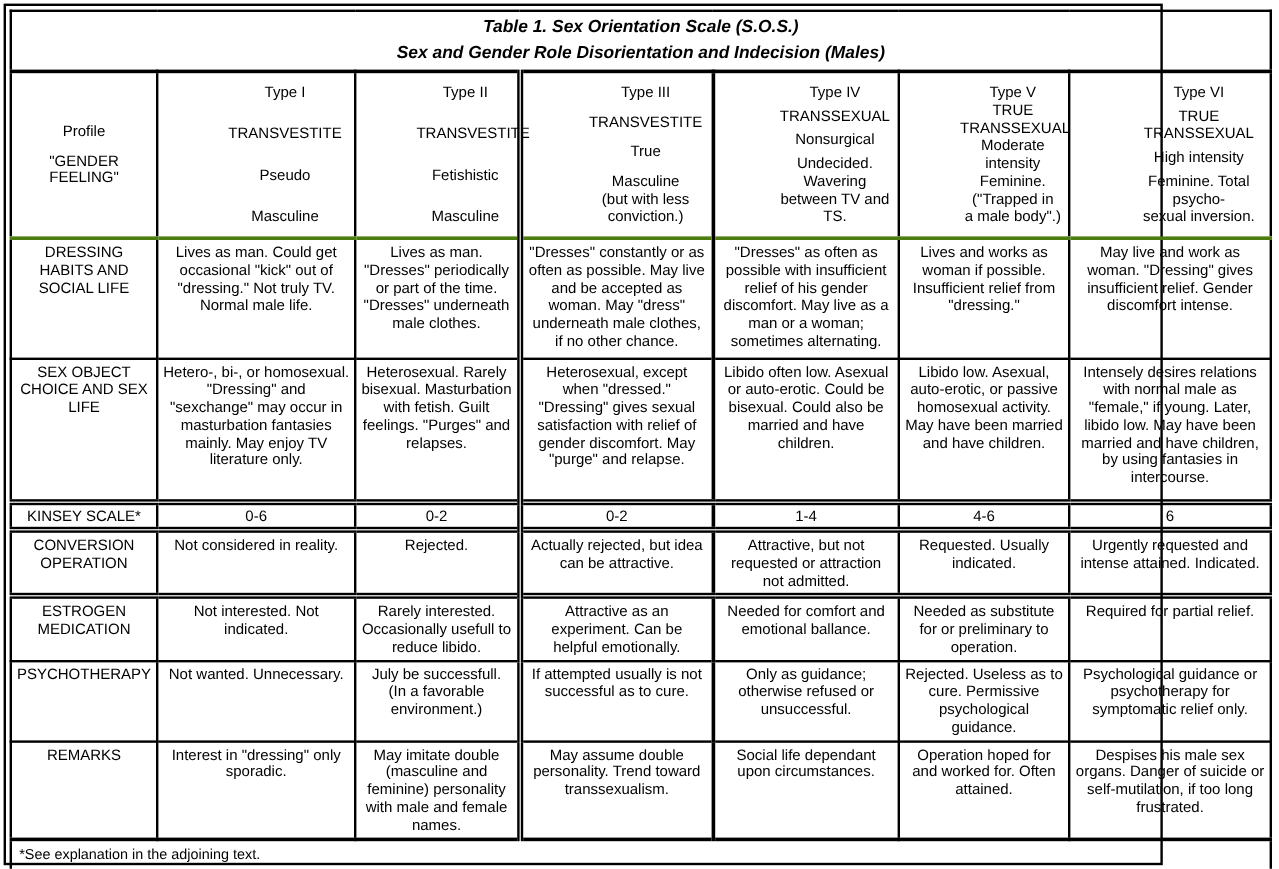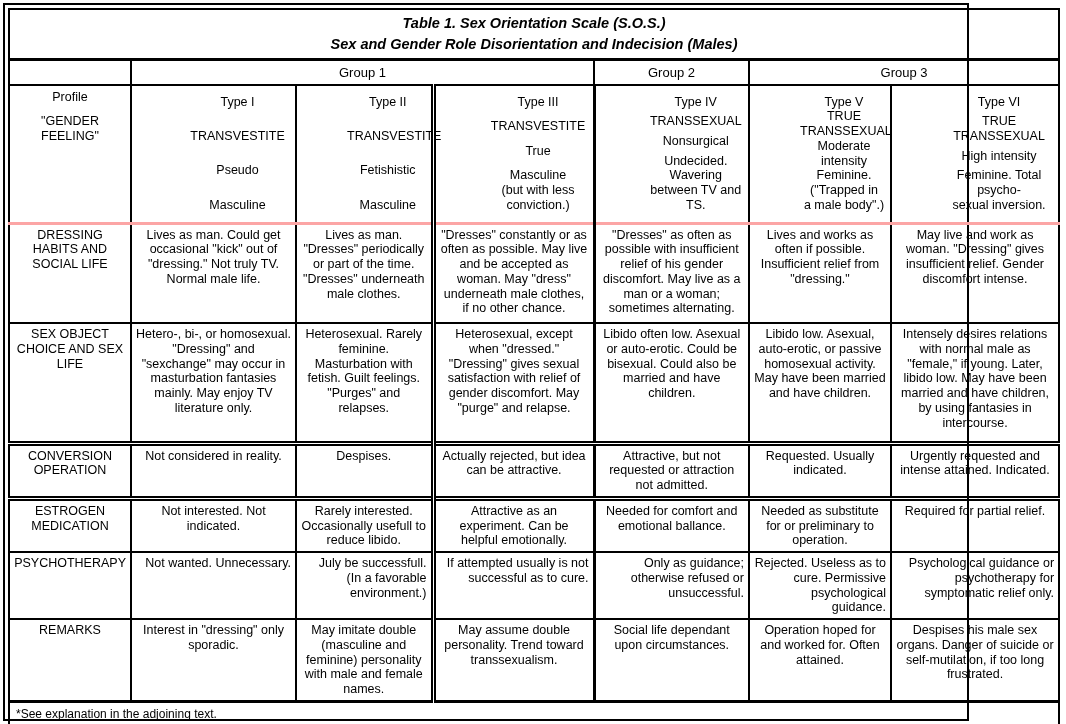--- a/index.html
+++ b/index.html
@@ -36,32 +36,32 @@
     height: 46px;
     border-bottom: 3px solid #000;
   }
   tr.group-row td { height: 25px; vertical-align: middle; font-size: 13px; }
   tr.profile-row td { height: 118px; padding: 0; font-size: 12.5px; }
   .vstack {
     display: flex; flex-direction: column; justify-content: space-between;
     height: 100%; padding: 9px 2px; margin-left: 48px;
   }
   .proflabel {
-    display: flex; flex-direction: column; justify-content: flex-start;
+    display: flex; flex-direction: column; justify-content: center;
     gap: 10px; height: 100%; padding: 4px 2px;
   }
   .pl { white-space: pre-line; }
   tr.cols td:nth-child(4) { border-left: 5px double #000; }
   tr.cols td:nth-child(5) { border-left: 3px solid #000; }
-  tr.r-dressing td   { height: 100px; border-top: 3px solid #fca5a5; }
+  tr.r-dressing td   { height: 100px; border-top: 3px solid #4d7c0f; }
   tr.r-sexobject td  { height: 120px; }
   tr.r-kinsey td     { height: 23px; border-top: 5px double #000; vertical-align: middle; padding: 1px 4px; }
   tr.r-conversion td { height: 46px; border-top: 5px double #000; }
   tr.r-estrogen td   { height: 53px; border-top: 5px double #000; }
-  tr.r-psycho td     { height: 54px; text-align: right; }
+  tr.r-psycho td     { height: 54px; }
   tr.r-remarks td    { height: 82px; }
   tr.footnote-row td {
     border-top: 3px solid #000;
     text-align: left; vertical-align: top;
     font-size: 12px; line-height: 1.35;
     height: 40px; padding: 3px 6px;
   }
 </style>
 </head>
 <body>
@@ -80,26 +80,20 @@
       </colgroup>
 
       <tbody>
           <tr class="title-row">
         <td colspan="7">
           <div>Table 1. Sex Orientation Scale (S.O.S.)</div>
           <div>Sex and Gender Role Disorientation and Indecision (Males)</div>
         </td>
       </tr>
 
-      <tr class="group-row">
-        <td></td>
-        <td colspan="3">Group 1</td>
-        <td>Group 2</td>
-        <td colspan="2">Group 3</td>
-      </tr>
 
       <tr class="profile-row cols">
         <td>
           <div class="proflabel">
             <div>Profile</div>
             <div>"GENDER FEELING"</div>
           </div>
         </td>
         <td>
           <div class="vstack">
@@ -154,39 +148,48 @@
           </div>
         </td>
       </tr>
 
       <tr class="r-dressing cols">
         <td>DRESSING HABITS AND SOCIAL LIFE</td>
         <td>Lives as man. Could get occasional "kick" out of "dressing." Not truly TV. Normal male life.</td>
         <td>Lives as man. "Dresses" periodically or part of the time. "Dresses" underneath male clothes.</td>
         <td>"Dresses" constantly or as often as possible. May live and be accepted as woman. May "dress" underneath male clothes, if no other chance.</td>
         <td>"Dresses" as often as possible with insufficient relief of his gender discomfort. May live as a man or a woman; sometimes alternating.</td>
-        <td>Lives and works as often if possible. Insufficient relief from "dressing."</td>
+        <td>Lives and works as woman if possible. Insufficient relief from "dressing."</td>
         <td>May live and work as woman. "Dressing" gives insufficient relief. Gender discomfort intense.</td>
       </tr>
 
       <tr class="r-sexobject cols">
         <td>SEX OBJECT CHOICE AND SEX LIFE</td>
         <td>Hetero-, bi-, or homosexual. "Dressing" and "sexchange" may occur in masturbation fantasies mainly. May enjoy TV literature only.</td>
-        <td>Heterosexual. Rarely feminine. Masturbation with fetish. Guilt feelings. "Purges" and relapses.</td>
+        <td>Heterosexual. Rarely bisexual. Masturbation with fetish. Guilt feelings. "Purges" and relapses.</td>
         <td>Heterosexual, except when "dressed." "Dressing" gives sexual satisfaction with relief of gender discomfort. May "purge" and relapse.</td>
         <td>Libido often low. Asexual or auto-erotic. Could be bisexual. Could also be married and have children.</td>
         <td>Libido low. Asexual, auto-erotic, or passive homosexual activity. May have been married and have children.</td>
         <td>Intensely desires relations with normal male as "female," if young. Later, libido low. May have been married and have children, by using fantasies in intercourse.</td>
       </tr>
 
+      <tr class="r-kinsey cols">
+        <td>KINSEY SCALE*</td>
+        <td>0-6</td>
+        <td>0-2</td>
+        <td>0-2</td>
+        <td>1-4</td>
+        <td>4-6</td>
+        <td>6</td>
+      </tr>
 
       <tr class="r-conversion cols">
         <td>CONVERSION OPERATION</td>
         <td>Not considered in reality.</td>
-        <td>Despises.</td>
+        <td>Rejected.</td>
         <td>Actually rejected, but idea can be attractive.</td>
         <td>Attractive, but not requested or attraction not admitted.</td>
         <td>Requested. Usually indicated.</td>
         <td>Urgently requested and intense attained. Indicated.</td>
       </tr>
 
       <tr class="r-estrogen cols">
         <td>ESTROGEN MEDICATION</td>
         <td>Not interested. Not indicated.</td>
         <td>Rarely interested. Occasionally usefull to reduce libido.</td>

